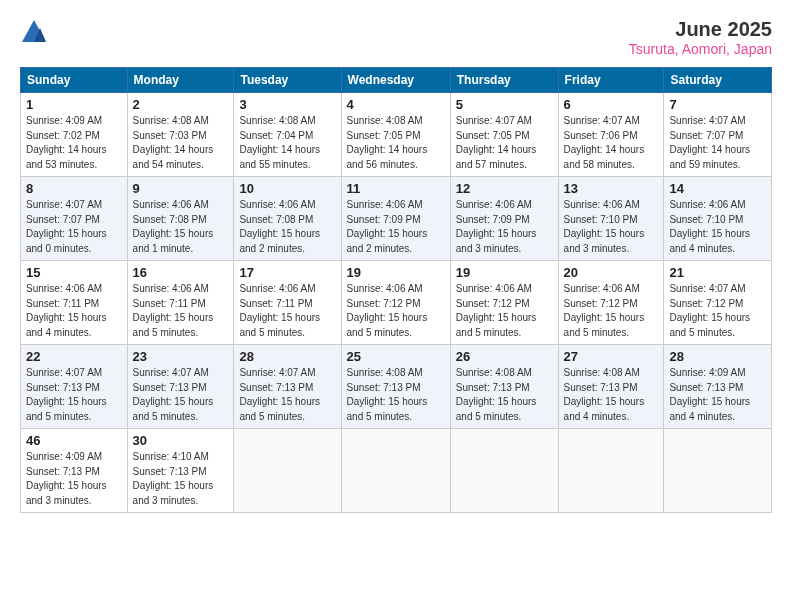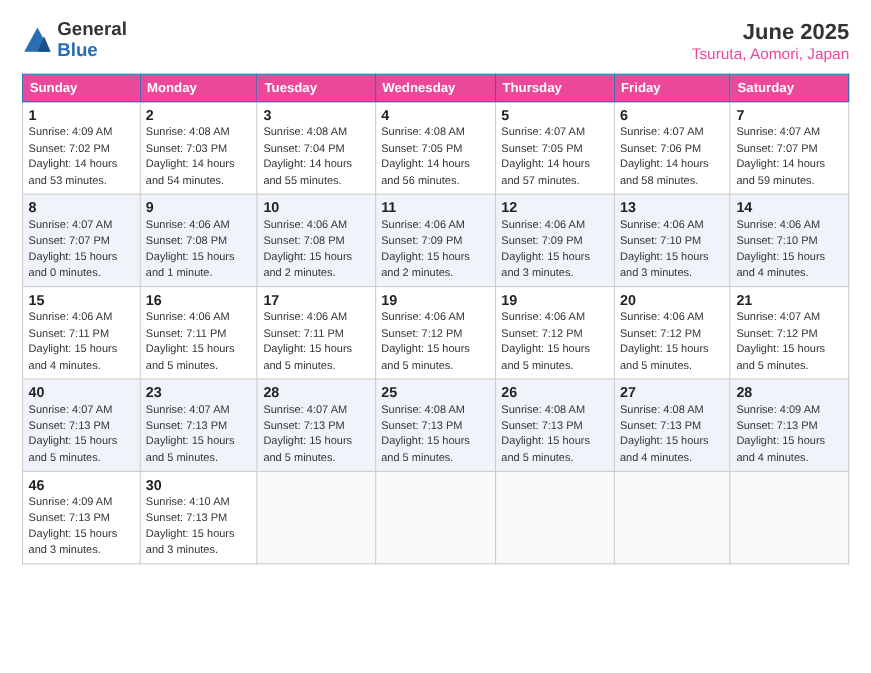--- a/index.html
+++ b/index.html
@@ -57,21 +57,21 @@
     .location {
       font-size: 14px;
       color: #ec4899;
     }
     .calendar-table {
       width: 100%;
       border-collapse: collapse;
       font-size: 11px;
     }
     .calendar-table th {
-      background: #ec4899;
+      background: #0369a1;
       color: #fff;
       text-align: left;
       padding: 5px 6px;
       font-size: 12px;
       font-weight: bold;
       border: 1px solid #2a6db5;
     }
     .calendar-table td {
       border: 1px solid #ccc;
       vertical-align: top;
@@ -106,24 +106,20 @@
 </head>
 <body>
 
 <div class="page">
   <div class="header">
     <div class="logo">
       <svg class="logo-icon" viewBox="0 0 28 28">
         <polygon points="14,2 26,24 2,24" fill="#2a6db5"></polygon>
         <polygon points="20,10 26,24 14,24" fill="#1a4e8a"></polygon>
       </svg>
-      <div class="logo-text">
-        <span class="logo-general">General</span>
-        <span class="logo-blue">Blue</span>
-      </div>
     </div>
     <div class="title-block">
       <div class="month-title">June 2025</div>
       <div class="location">Tsuruta, Aomori, Japan</div>
     </div>
   </div>
 
   <table class="calendar-table">
     <thead>
       <tr>
@@ -179,21 +175,21 @@
           <td><span class="day-num">19</span>
 <span class="day-info">Sunrise: 4:06 AM<br>Sunset: 7:12 PM<br>Daylight: 15 hours and 5 minutes.</span></td>
           <td><span class="day-num">19</span>
 <span class="day-info">Sunrise: 4:06 AM<br>Sunset: 7:12 PM<br>Daylight: 15 hours and 5 minutes.</span></td>
           <td><span class="day-num">20</span>
 <span class="day-info">Sunrise: 4:06 AM<br>Sunset: 7:12 PM<br>Daylight: 15 hours and 5 minutes.</span></td>
           <td><span class="day-num">21</span>
 <span class="day-info">Sunrise: 4:07 AM<br>Sunset: 7:12 PM<br>Daylight: 15 hours and 5 minutes.</span></td>
         </tr>
         <tr>
-          <td><span class="day-num">40</span>
+          <td><span class="day-num">22</span>
 <span class="day-info">Sunrise: 4:07 AM<br>Sunset: 7:13 PM<br>Daylight: 15 hours and 5 minutes.</span></td>
           <td><span class="day-num">23</span>
 <span class="day-info">Sunrise: 4:07 AM<br>Sunset: 7:13 PM<br>Daylight: 15 hours and 5 minutes.</span></td>
           <td><span class="day-num">28</span>
 <span class="day-info">Sunrise: 4:07 AM<br>Sunset: 7:13 PM<br>Daylight: 15 hours and 5 minutes.</span></td>
           <td><span class="day-num">25</span>
 <span class="day-info">Sunrise: 4:08 AM<br>Sunset: 7:13 PM<br>Daylight: 15 hours and 5 minutes.</span></td>
           <td><span class="day-num">26</span>
 <span class="day-info">Sunrise: 4:08 AM<br>Sunset: 7:13 PM<br>Daylight: 15 hours and 5 minutes.</span></td>
           <td><span class="day-num">27</span>

